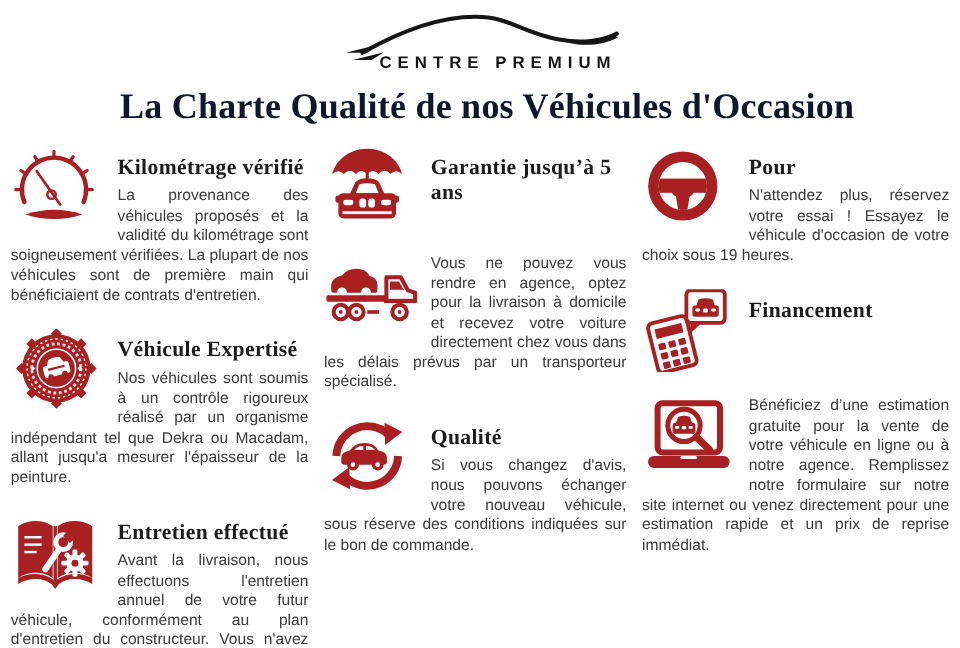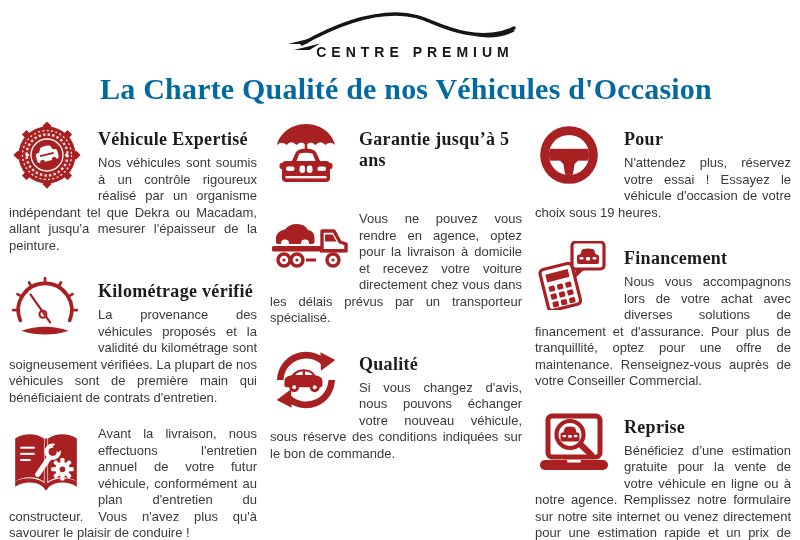--- a/index.html
+++ b/index.html
@@ -13,21 +13,21 @@
   .logo-wrap { text-align: center; padding-top: 6px; }
   .logo-swoosh { display: block; margin: 0 auto -6px auto; }
   .logo-text {
     font-family: "Liberation Sans", sans-serif;
     font-size: 14px; font-weight: 600;
     letter-spacing: 5px; color: #161616; margin-left: 30px;
   }
   h1.page-title {
     font-family: "Liberation Serif", serif;
     font-weight: bold; font-size: 30px;
-    color: #0369a1; text-align: center;
+    color: #0f172a; text-align: center;
     margin: 12px 0 16px 0; letter-spacing: 0.2px; padding-left: 12px;
   }
   .grid {
     display: grid;
     grid-template-columns: 248px 252px 256px;
     column-gap: 13px;
     padding: 0 10px 0 9px;
   }
   .feature { margin-bottom: 20px; overflow: hidden; }
   .icon-box {
@@ -58,20 +58,42 @@
     <polygon points="19,44 45,37.5 33,45" fill="#161616"></polygon>
   </svg>
   <div class="logo-text">CENTRE PREMIUM</div>
 </header>
 
 <h1 class="page-title">La Charte Qualité de nos Véhicules d'Occasion</h1>
 
 <main class="grid">
 
   <div class="col">
+
+    <section class="feature">
+      <span class="icon-box">
+        <svg width="72" height="64" viewBox="0 0 70 62">
+          <path d="M11,44 A26,26 0 1 1 59,44" fill="none" stroke="#a82022" stroke-width="3.6" stroke-linecap="round"></path>
+          <g stroke="#a82022" stroke-width="2.6" stroke-linecap="round">
+            <line x1="61" y1="34" x2="66" y2="34"></line>
+            <line x1="57.5" y1="21" x2="61.8" y2="18.5"></line>
+            <line x1="48" y1="11.5" x2="50.5" y2="7.2"></line>
+            <line x1="35" y1="8" x2="35" y2="3"></line>
+            <line x1="22" y1="11.5" x2="19.5" y2="7.2"></line>
+            <line x1="12.5" y1="21" x2="8.2" y2="18.5"></line>
+            <line x1="9" y1="34" x2="4" y2="34"></line>
+          </g>
+          <line x1="21" y1="19" x2="40" y2="46" stroke="#a82022" stroke-width="2.2" stroke-linecap="round"></line>
+          <circle cx="33" cy="38" r="3.4" fill="none" stroke="#a82022" stroke-width="2"></circle>
+          <path d="M12,54 Q35,46.5 58,54 Q35,61.5 12,54 Z" fill="#a82022"></path>
+        </svg>
+      </span>
+      <h3 class="feature-title">Kilométrage vérifié</h3>
+      <p class="feature-text">La provenance des véhicules proposés et la validité du kilométrage sont soigneusement vérifiées. La plupart de nos véhicules sont de première main qui bénéficiaient de contrats d'entretien.</p>
+    </section>
 
     <section class="feature">
       <span class="icon-box">
         <svg width="76" height="68" viewBox="0 0 74 68">
           <g fill="#a82022">
             <rect x="62.8" y="30.8" width="6.5" height="6.5" transform="rotate(45 66 34)"></rect>
             <rect x="54.3" y="51.3" width="6.5" height="6.5" transform="rotate(45 57.5 54.5)"></rect>
             <rect x="33.8" y="59.8" width="6.5" height="6.5" transform="rotate(45 37 63)"></rect>
             <rect x="13.3" y="51.3" width="6.5" height="6.5" transform="rotate(45 16.5 54.5)"></rect>
             <rect x="4.8" y="30.8" width="6.5" height="6.5" transform="rotate(45 8 34)"></rect>
@@ -93,42 +115,20 @@
             <circle cx="43" cy="40" r="2.4" fill="#a82022"></circle>
           </g>
         </svg>
       </span>
       <h3 class="feature-title">Véhicule Expertisé</h3>
       <p class="feature-text">Nos véhicules sont soumis à un contrôle rigoureux réalisé par un organisme indépendant tel que Dekra ou Macadam, allant jusqu'a mesurer l'épaisseur de la peinture.</p>
     </section>
 
     <section class="feature">
       <span class="icon-box">
-        <svg width="72" height="64" viewBox="0 0 70 62">
-          <path d="M11,44 A26,26 0 1 1 59,44" fill="none" stroke="#a82022" stroke-width="3.6" stroke-linecap="round"></path>
-          <g stroke="#a82022" stroke-width="2.6" stroke-linecap="round">
-            <line x1="61" y1="34" x2="66" y2="34"></line>
-            <line x1="57.5" y1="21" x2="61.8" y2="18.5"></line>
-            <line x1="48" y1="11.5" x2="50.5" y2="7.2"></line>
-            <line x1="35" y1="8" x2="35" y2="3"></line>
-            <line x1="22" y1="11.5" x2="19.5" y2="7.2"></line>
-            <line x1="12.5" y1="21" x2="8.2" y2="18.5"></line>
-            <line x1="9" y1="34" x2="4" y2="34"></line>
-          </g>
-          <line x1="21" y1="19" x2="40" y2="46" stroke="#a82022" stroke-width="2.2" stroke-linecap="round"></line>
-          <circle cx="33" cy="38" r="3.4" fill="none" stroke="#a82022" stroke-width="2"></circle>
-          <path d="M12,54 Q35,46.5 58,54 Q35,61.5 12,54 Z" fill="#a82022"></path>
-        </svg>
-      </span>
-      <h3 class="feature-title">Kilométrage vérifié</h3>
-      <p class="feature-text">La provenance des véhicules proposés et la validité du kilométrage sont soigneusement vérifiées. La plupart de nos véhicules sont de première main qui bénéficiaient de contrats d'entretien.</p>
-    </section>
-
-    <section class="feature">
-      <span class="icon-box">
         <svg width="74" height="66" viewBox="0 0 72 64">
           <path d="M6,12 C15,6 27,7 34,12 L34,54 C27,49 15,48 6,54 Z" fill="#a82022"></path>
           <path d="M66,12 C57,6 45,7 38,12 L38,54 C45,49 57,48 66,54 Z" fill="#a82022"></path>
           <path d="M6,54 L6,59 C15,53 27,54 33,59 L36,63 L39,59 C45,54 57,53 66,59 L66,54 C57,49 45,50 38,55 L36,57 L34,55 C27,50 15,49 6,54 Z" fill="#a82022"></path>
           <rect x="34.6" y="12" width="2.8" height="45" fill="#a82022"></rect>
           <g fill="#ffffff">
             <rect x="11" y="20" width="14" height="2"></rect>
             <rect x="11" y="26" width="14" height="2"></rect>
             <rect x="11" y="32" width="10" height="2"></rect>
           </g>
@@ -138,20 +138,21 @@
           <g fill="#ffffff">
             <rect x="50" y="31" width="4" height="22" rx="1.2"></rect>
             <rect x="50" y="31" width="4" height="22" rx="1.2" transform="rotate(45 52 42)"></rect>
             <rect x="50" y="31" width="4" height="22" rx="1.2" transform="rotate(90 52 42)"></rect>
             <rect x="50" y="31" width="4" height="22" rx="1.2" transform="rotate(135 52 42)"></rect>
             <circle cx="52" cy="42" r="7"></circle>
           </g>
           <circle cx="52" cy="42" r="2.8" fill="#a82022"></circle>
         </svg>
       </span>
+      <h3 class="feature-title">Entretien effectué</h3>
       <p class="feature-text">Avant la livraison, nous effectuons l'entretien annuel de votre futur véhicule, conformément au plan d'entretien du constructeur. Vous n'avez plus qu'à savourer le plaisir de conduire !</p>
     </section>
   </div>
 
   <div class="col">
 
     <section class="feature">
       <span class="icon-box">
         <svg width="72" height="70" viewBox="0 0 70 70">
           <path d="M35,4 C19,4 8,15 6,25 Q11,20.5 15.5,25 Q20.5,19.5 25.5,25 Q30,20 35,25 Q40,20 44.5,25 Q49.5,19.5 54.5,25 Q59,20.5 64,25 C62,15 51,4 35,4 Z" fill="#a82022"></path>
@@ -264,38 +265,36 @@
           <path d="M44,17.5 L46,11.5 Q52,9.5 58,11.5 L60,17.5 Z" fill="#a82022"></path>
           <rect x="41" y="16.5" width="22" height="9.5" rx="2" fill="#a82022"></rect>
           <g fill="#ffffff">
             <rect x="43.5" y="19" width="4" height="2.6" rx="1"></rect>
             <rect x="56.5" y="19" width="4" height="2.6" rx="1"></rect>
             <rect x="50" y="19" width="4" height="3.4" rx="1"></rect>
           </g>
         </svg>
       </span>
       <h3 class="feature-title">Financement</h3>
-      <p class="feature-text">Nous vous accompagnons lors de votre achat avec diverses solutions de financement et d'assurance. Pour plus de tranquillité, optez pour une offre de maintenance. Renseignez-vous auprès de votre Conseiller Commercial.</p>
     </section>
 
     <section class="feature">
       <span class="icon-box">
         <svg width="78" height="60" viewBox="0 0 78 60">
           <rect x="13" y="3" width="52" height="41" rx="4" fill="#ffffff" stroke="#a82022" stroke-width="5"></rect>
           <rect x="5" y="47" width="68" height="10" rx="5" fill="#a82022"></rect>
           <rect x="32" y="47" width="14" height="2.6" rx="1.3" fill="#ffffff"></rect>
           <path d="M28,20.5 L30,14.5 Q35,12.5 40,14.5 L42,20.5 Z" fill="#a82022"></path>
           <rect x="25.5" y="19.5" width="19" height="9" rx="2" fill="#a82022"></rect>
           <g fill="#ffffff">
             <rect x="27.5" y="22" width="3.6" height="2.2" rx="0.8"></rect>
             <rect x="38.8" y="22" width="3.6" height="2.2" rx="0.8"></rect>
             <rect x="33.2" y="22" width="3.6" height="2.8" rx="0.8"></rect>
           </g>
           <circle cx="35" cy="21.5" r="13.5" fill="none" stroke="#a82022" stroke-width="4.2"></circle>
           <line x1="45.5" y1="31.5" x2="56" y2="41.5" stroke="#a82022" stroke-width="6" stroke-linecap="round"></line>
         </svg>
       </span>
-      <h3 class="feature-title">Reprise</h3>
       <p class="feature-text">Bénéficiez d’une estimation gratuite pour la vente de votre véhicule en ligne ou à notre agence. Remplissez notre formulaire sur notre site internet ou venez directement pour une estimation rapide et un prix de reprise immédiat.</p>
     </section>
   </div>
 
 </main>
 
 </body></html>

